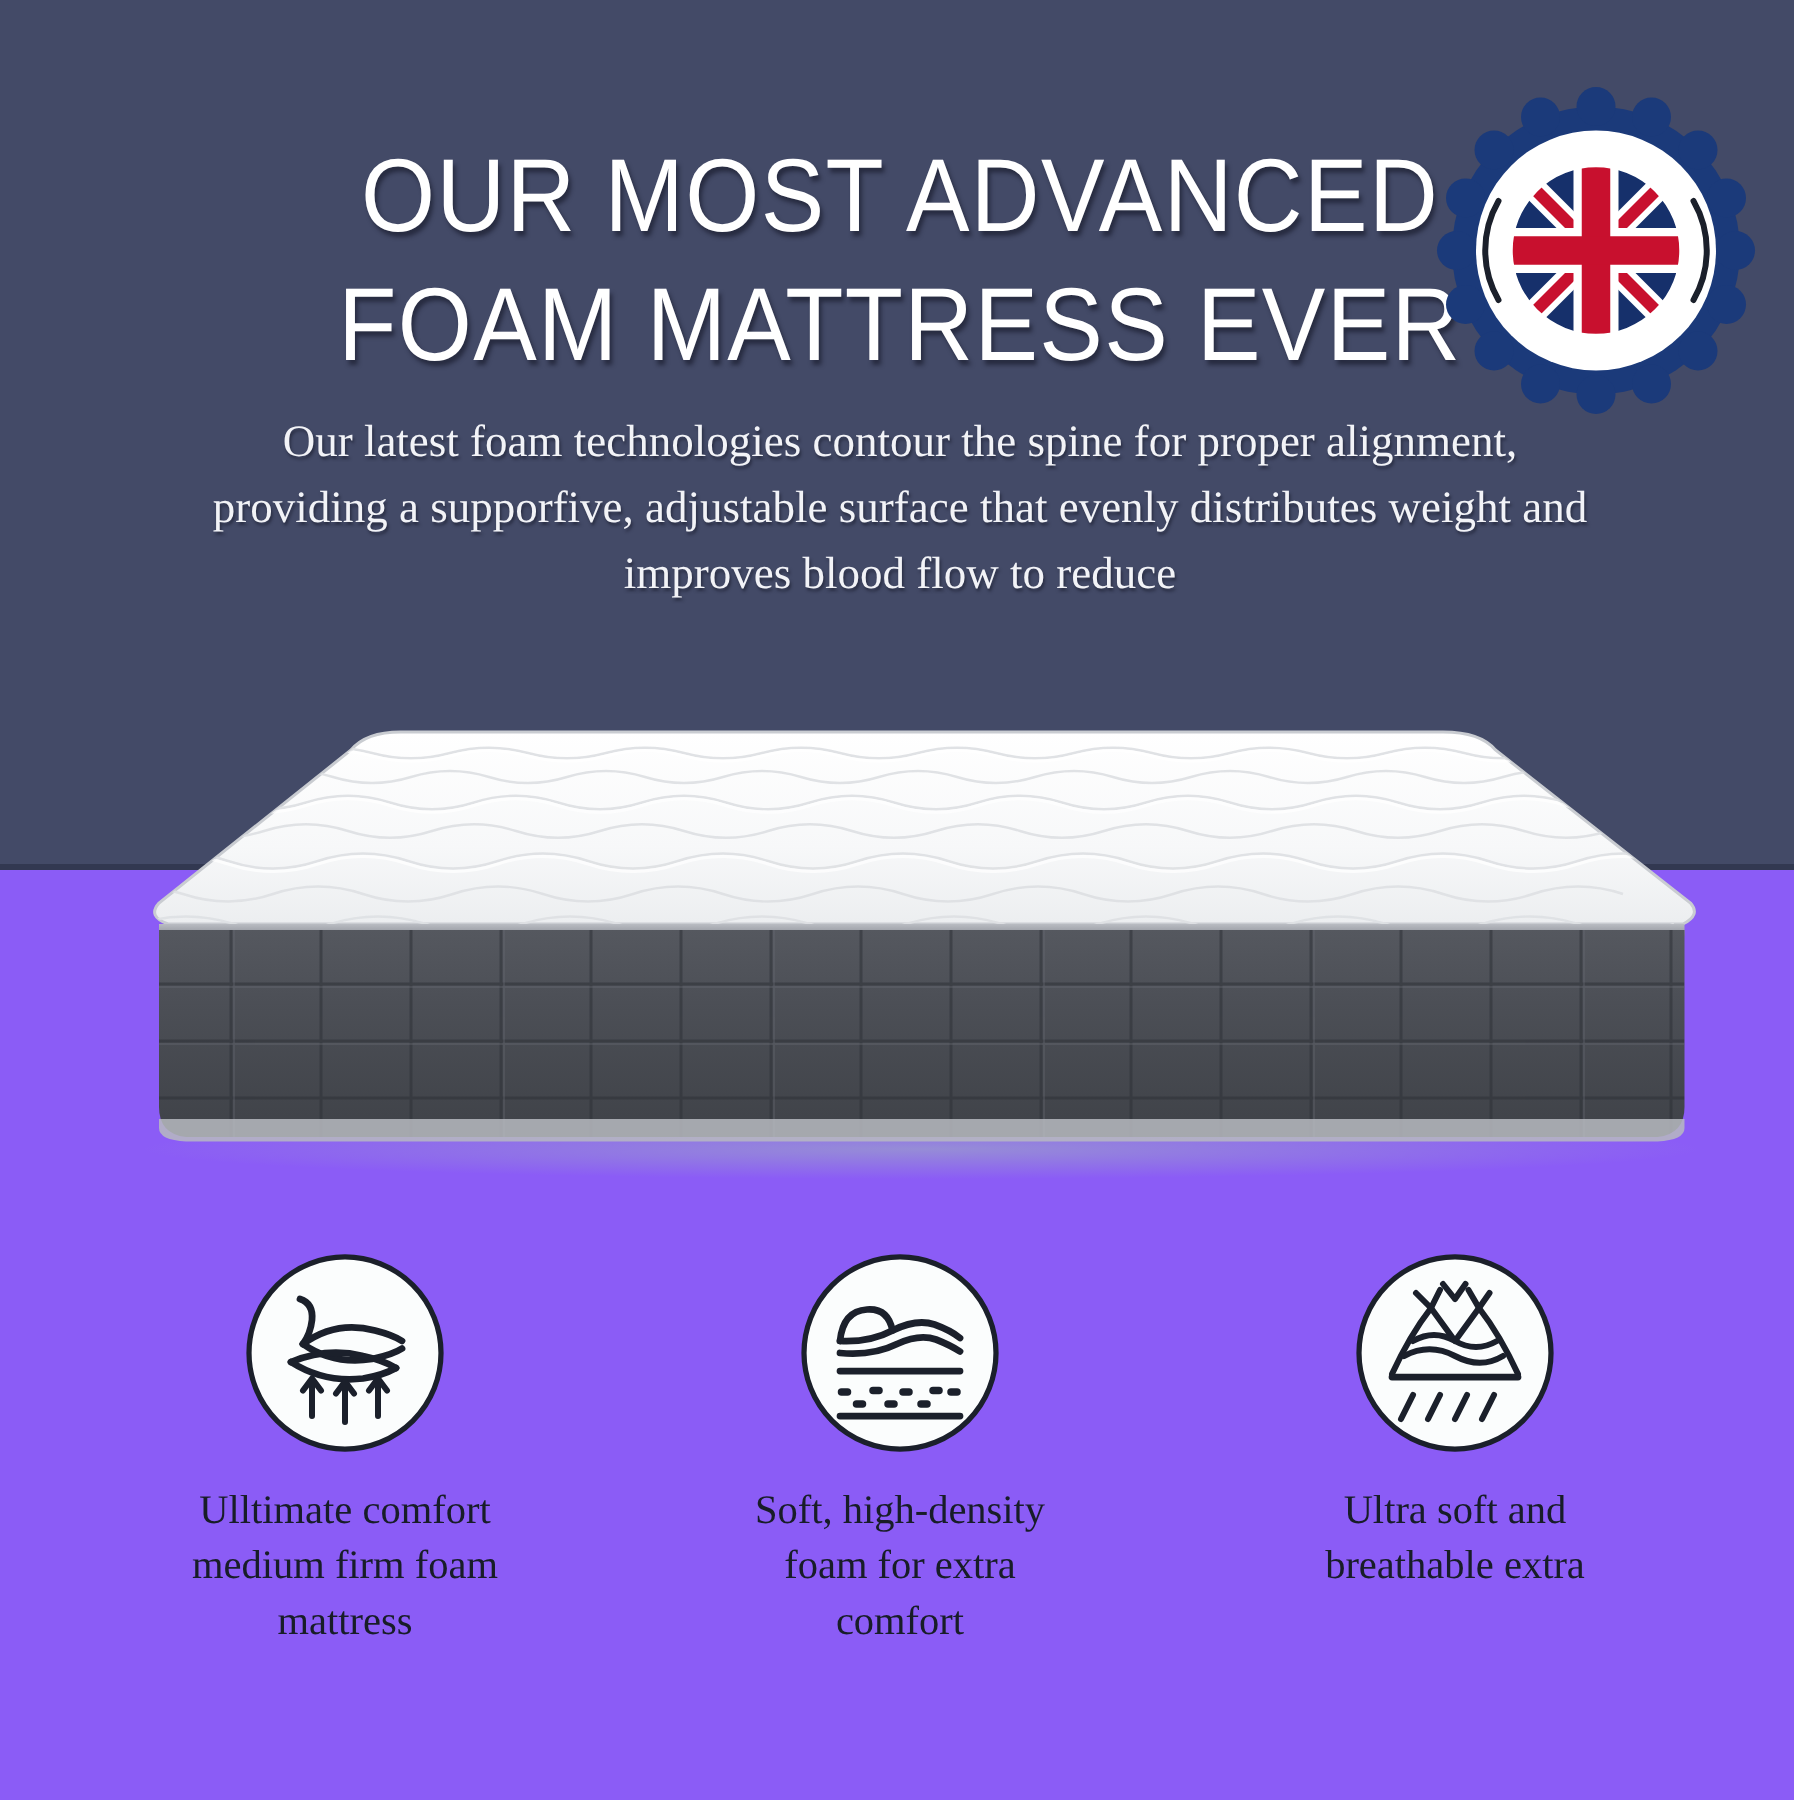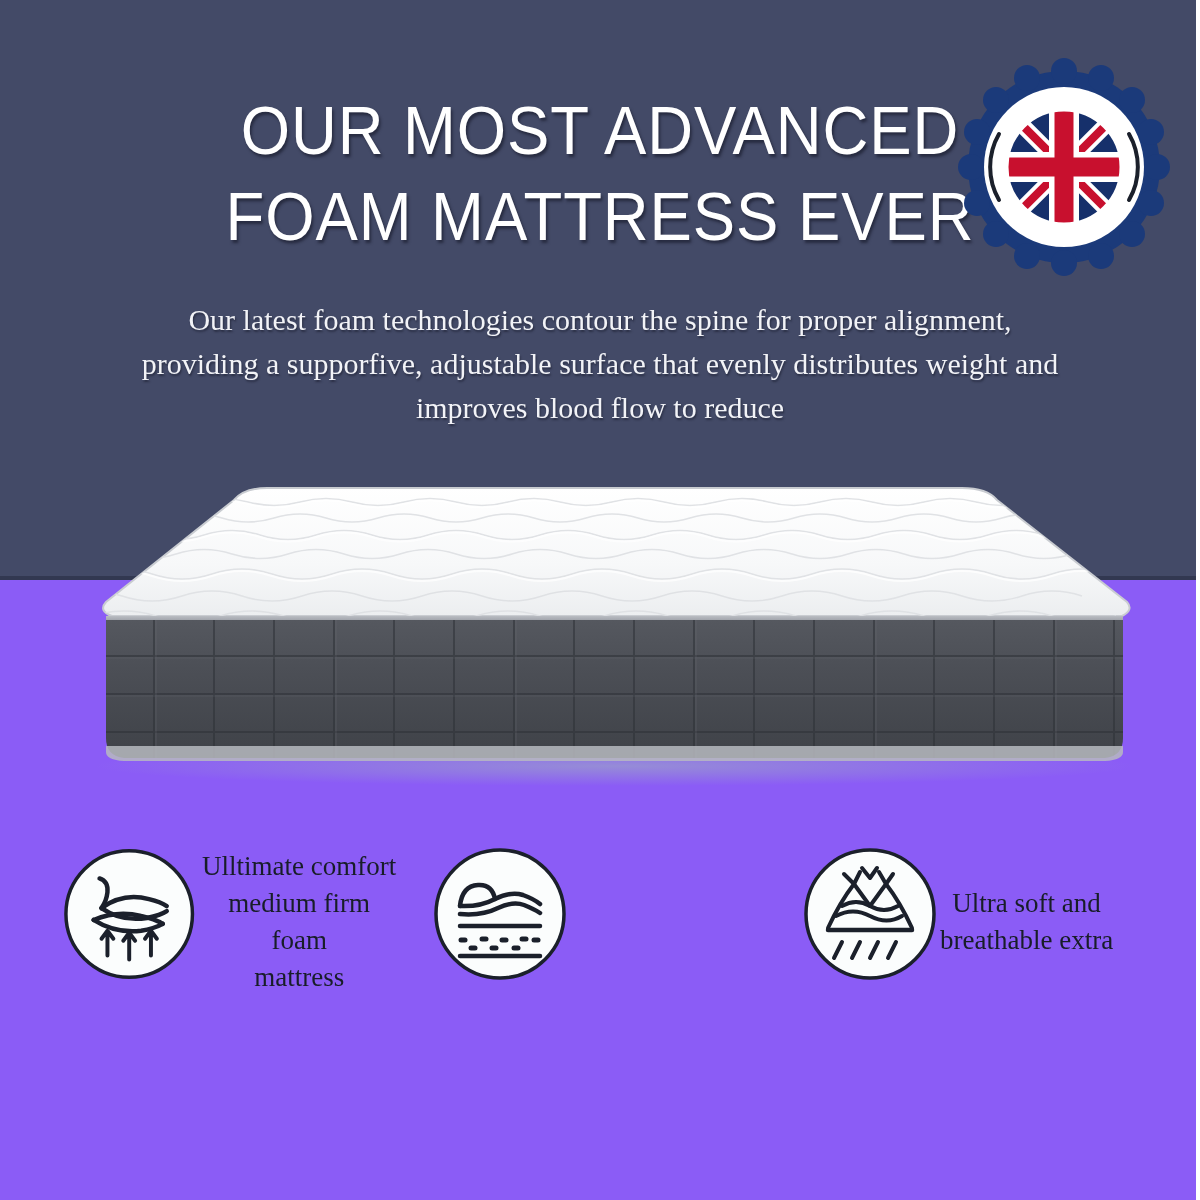--- a/index.html
+++ b/index.html
@@ -56,21 +56,21 @@
     transform: scaleX(0.92);
     text-shadow: 2px 3px 3px rgba(16,18,32,0.55);
     white-space: pre-line;
     z-index: 3;
   }
 
   
   .subcopy {
     position: absolute;
     left: 130px;
-    top: 298px;
+    top: 273px;
     width: 940px;
     text-align: center;
     color: #f2f3f7;
     font-family: "Liberation Serif", serif;
     font-size: 30px;
     line-height: 44px;
     text-shadow: 1px 2px 2px rgba(16,18,32,0.5);
     z-index: 3;
   }
 
@@ -102,21 +102,21 @@
     left: 60px;
     top: 832px;
     width: 1080px;
     display: flex;
     justify-content: space-between;
     z-index: 3;
   }
   .feature {
     width: 340px;
     display: flex;
-    flex-direction: row;
+    flex-direction: column;
     align-items: center;
   }
   .feature-icon {
     width: 140px;
     height: 140px;
   }
   .feature-icon svg { display: block; width: 100%; height: 100%; }
   .feature-caption {
     margin-top: 16px;
     text-align: center;
@@ -362,20 +362,23 @@
             <line x1="52" y1="95" x2="56" y2="95"></line>
             <line x1="72" y1="96" x2="76" y2="96"></line>
             <line x1="92" y1="95" x2="96" y2="95"></line>
             <line x1="41" y1="104" x2="45" y2="104"></line>
             <line x1="62" y1="104" x2="66" y2="104"></line>
             <line x1="84" y1="104" x2="88" y2="104"></line>
             <line x1="104" y1="96" x2="108" y2="96"></line>
           </g>
         </svg>
       </div>
+      <div class="feature-caption">Soft, high-density
+foam for extra
+comfort</div>
     </div>
 
     <div class="feature">
       <div class="feature-icon">
         <svg viewBox="0 0 140 140" xmlns="http://www.w3.org/2000/svg">
           <circle cx="70" cy="70" r="64" fill="#fbfdfd" stroke="#1b202b" stroke-width="3.5"></circle>
           <g fill="none" stroke="#1b202b" stroke-width="4" stroke-linecap="round" stroke-linejoin="round">
             <path d="M 28 84 q 12 -26 26 -44"></path>
             <path d="M 112 84 q -12 -26 -26 -44"></path>
             <path d="M 54 40 L 70 62 L 86 40"></path>

